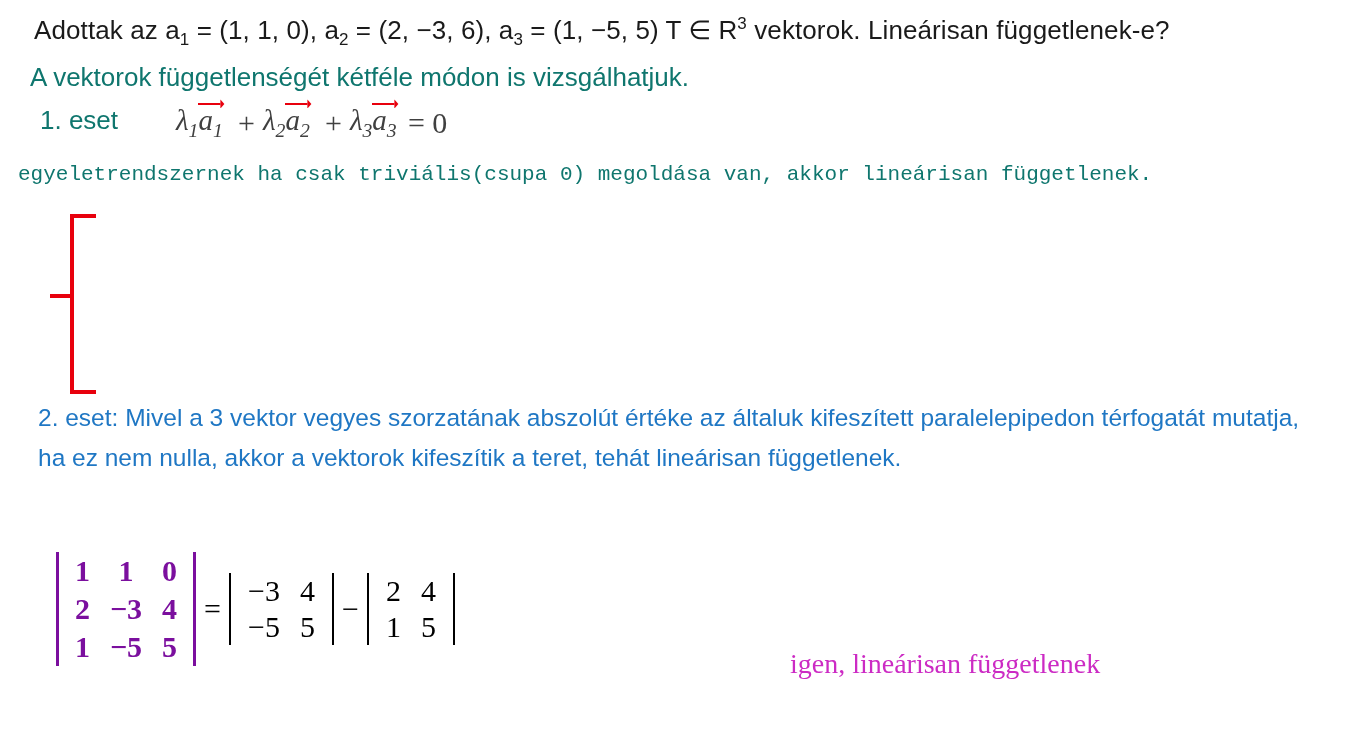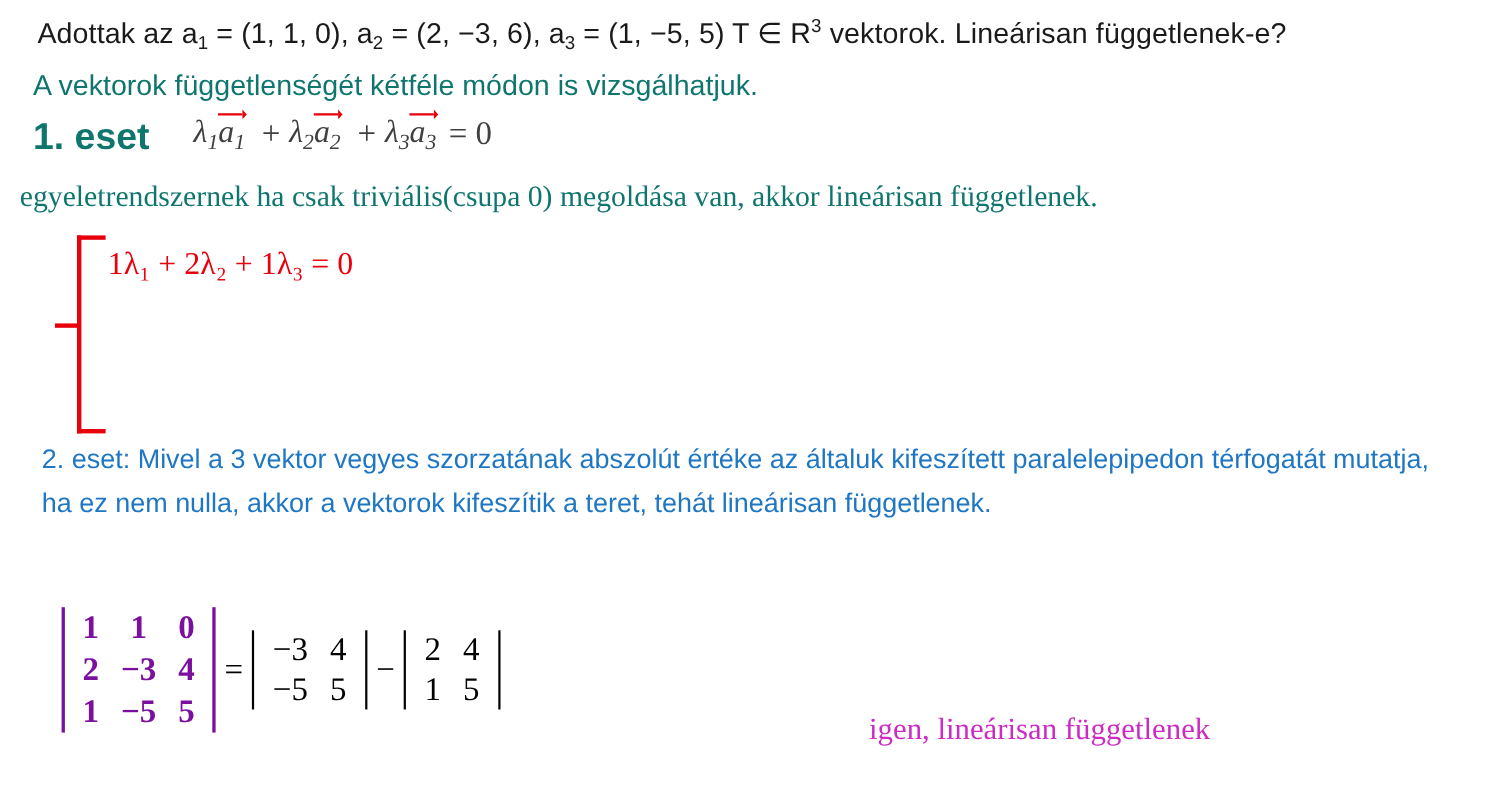--- a/index.html
+++ b/index.html
@@ -31,29 +31,28 @@
   
   .red {
     color: #0f766e;
   }
   #red-line-1 {
     left: 30px; top: 62px;
     font-size: 26px;
     white-space: nowrap;
   }
   #case1-label {
-    left: 30px; top: 105px;
-    font-size: 34px;
-    white-space: nowrap;
-    font-weight: bold;
+    left: 40px; top: 105px;
+    font-size: 26px;
+    white-space: nowrap;
   }
   #red-line-2 {
     left: 18px; top: 163px;
-    font-size: 27px;
-    font-family: Liberation Serif, serif;
+    font-size: 21px;
+    font-family: Liberation Mono, monospace;
     white-space: nowrap;
   }
 
   
   #vec-equation {
     left: 176px; top: 102px;
     font-size: 29px;
     font-family: "Liberation Serif", serif;
     color: #404040;
     white-space: nowrap;
@@ -200,21 +199,20 @@
       </span><span class="mitalic">a</span><span class="msub">3</span></span>
   <span class="tail">= 0</span>
 </div>
 
 <div class="abs red" id="red-line-2">egyeletrendszernek ha csak triviális(csupa 0) megoldása van, akkor lineárisan függetlenek.</div>
 
 <div class="abs" id="system">
   <div class="bracket"></div>
   <div class="brace-tick"></div>
   <div class="rows">
-    <div class="eq-row">1λ₁ + 2λ₂ + 1λ₃ = 0</div>
   </div>
 </div>
 
 <div class="abs" id="blue-par">2. eset: Mivel a 3 vektor vegyes szorzatának abszolút értéke az általuk kifeszített paralelepipedon térfogatát mutatja, ha ez nem nulla, akkor a vektorok kifeszítik a teret, tehát lineárisan függetlenek.</div>
 
 <div class="abs" id="det-block">
   <span class="det purple big">
     <table>
       <tbody>
           <tr>

